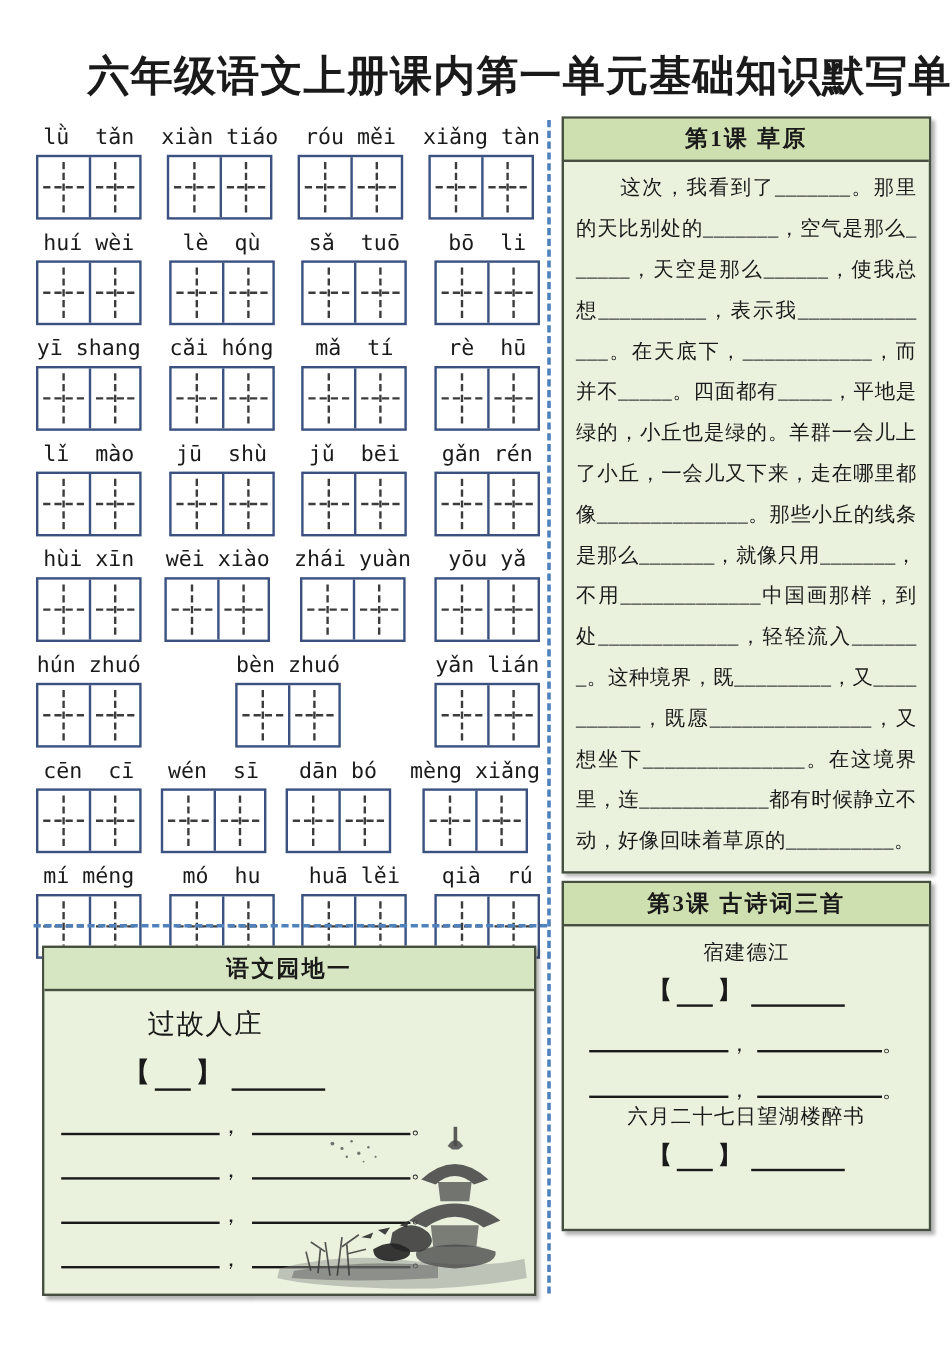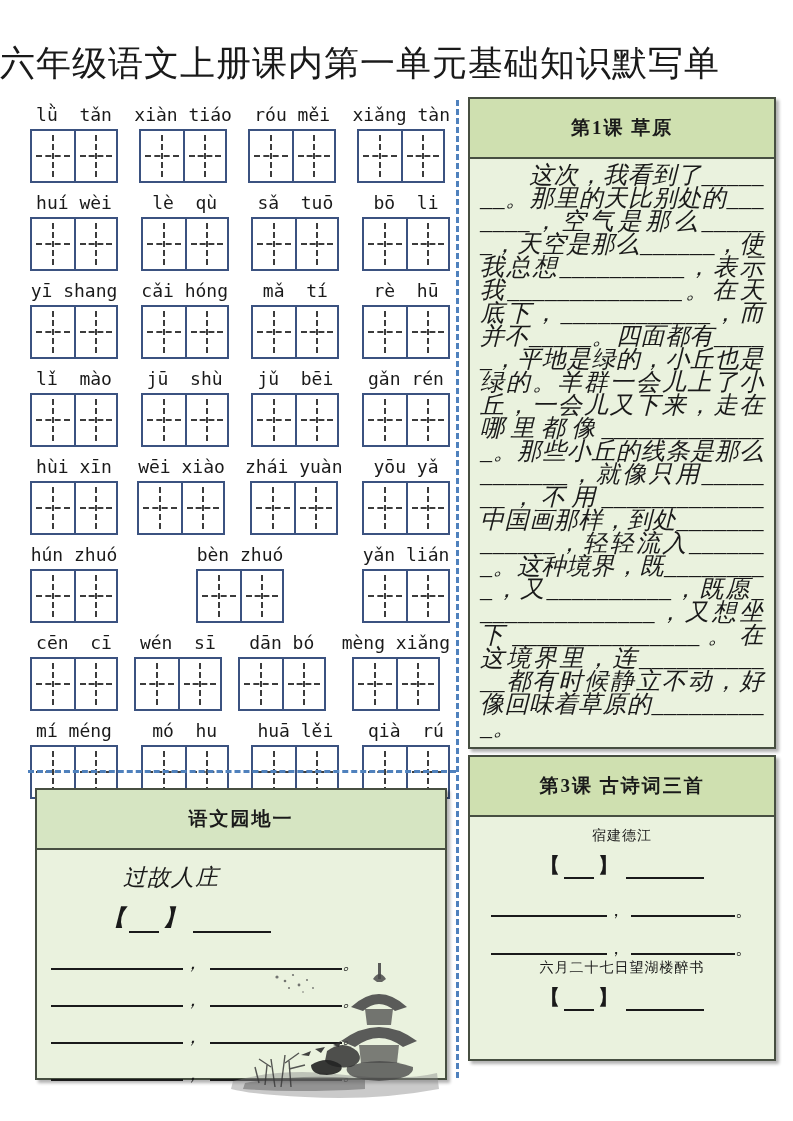--- a/index.html
+++ b/index.html
@@ -3,62 +3,62 @@
 <meta charset="utf-8">
 <style>
   :root{
     --page-bg:#ffffff; --header-bg:#cfe0b0; --body-bg:#eaf2de; --panel-border:#474f41;
     --garden-header-bg:#d6e5c2; --dash:#4f81bd; --grid-border:#3b5280; --ink:#1a1a1a;
   }
   *{margin:0;padding:0;box-sizing:border-box;}
   html,body{background:#fff;}
   .page{position:relative;width:793px;height:1121px;background:var(--page-bg);
     font-family:"Liberation Serif","DejaVu Serif",serif;color:var(--ink);overflow:hidden;}
-  .page-title{position:absolute;top:40px;left:0;width:100%;text-align:left;
-    font-size:35px;font-weight:400;letter-spacing:1px;}
+  .page-title{position:absolute;top:40px;left:0;width:100%;text-align:right;
+    font-size:35px;font-weight:700;letter-spacing:1px;}
   
   .pinyin-grid{position:absolute;left:30px;top:104px;width:420px;}
   .py-row{display:flex;justify-content:space-between;align-items:flex-end;margin-bottom:9px;}
   .tian-group{display:flex;flex-direction:column;align-items:center;}
   .py{font-family:"DejaVu Sans Mono",monospace;font-size:18px;white-space:pre;
     margin-bottom:3px;line-height:22px;}
   .boxes{display:flex;border:2px solid var(--grid-border);background:#fff;}
   .cell{position:relative;width:42px;height:50px;}
   .cell + .cell{border-left:2px solid var(--grid-border);}
   .cell::before{content:'';position:absolute;top:4px;bottom:4px;left:50%;margin-left:-1px;
     border-left:2px dashed #3c3c3c;}
   .cell::after{content:'';position:absolute;left:4px;right:4px;top:50%;margin-top:-1px;
     border-top:2px dashed #3c3c3c;}
   
   .hdash{position:absolute;left:28px;top:770px;width:428px;border-top:3px dashed var(--dash);}
   .vdash{position:absolute;left:456px;top:100px;height:978px;border-left:3px dashed var(--dash);}
   
   .panel{border:2px solid var(--panel-border);background:var(--body-bg);
     box-shadow:3px 3px 3px rgba(0,0,0,0.3);}
   .panel-header{background:var(--header-bg);border-bottom:2px solid var(--panel-border);
-    text-align:center;font-size:19px;font-weight:600;padding:16px 0;letter-spacing:2px;}
+    text-align:center;font-size:19px;font-weight:600;padding:4px 0;letter-spacing:2px;}
   .garden .panel-header{background:var(--garden-header-bg);}
   
   .right-col{position:absolute;left:468px;top:97px;width:308px;}
-  .lesson1-body{padding:5px 10px 8px 10px;font-size:24px;line-height:23px;
-    text-align:justify;text-justify:inter-ideograph;letter-spacing:0.5px;word-break:break-all;font-style:italic;}
+  .lesson1-body{padding:5px 10px 8px 10px;font-size:17px;line-height:34px;
+    text-align:justify;text-justify:inter-ideograph;letter-spacing:0.5px;word-break:break-all;}
   .lesson3{margin-top:6px;}
   .lesson3-body{padding:6px 6px 10px 6px;}
-  .poem-title{text-align:center;font-size:14px;letter-spacing:1px;padding-top:4px;}
+  .poem-title{text-align:center;font-size:17px;letter-spacing:1px;padding-top:4px;}
   .author-line{display:flex;align-items:flex-end;justify-content:center;height:34px;
     font-size:20px;font-weight:bold;}
   .blank{display:inline-block;border-bottom:2px solid var(--ink);height:1.05em;}
   .b-in{width:30px;margin:0 4px;}
   .b-author{width:78px;margin-left:8px;}
   .verse-line{display:flex;align-items:flex-end;justify-content:center;height:38px;font-size:18px;}
   .lesson3 .b-l{width:116px;} .lesson3 .b-r{width:104px;margin-left:6px;}
   .verse-line .punct{line-height:1;transform:translateY(2px);}
   
   .garden{position:absolute;left:35px;top:788px;width:412px;height:292px;}
-  .garden-body{position:relative;height:calc(100% - 33px);padding:8px 16px 0 14px;font-style:italic;}
+  .garden-body{position:relative;height:calc(100% - 33px);padding:8px 16px 0 14px;}
   .garden .poem-title{text-align:left;padding-left:72px;font-size:23px;}
   .garden .author-line{justify-content:flex-start;padding-left:52px;height:40px;font-size:22px;}
   .garden .verse-line{justify-content:flex-start;height:37px;font-size:19px;}
   .garden .b-l,.garden .b-r{width:132px;} .garden .b-r{margin-left:8px;}
   .pagoda{position:absolute;right:0;bottom:0;}
 </style>
 </head>
 <body>
 
 <div class="page">

